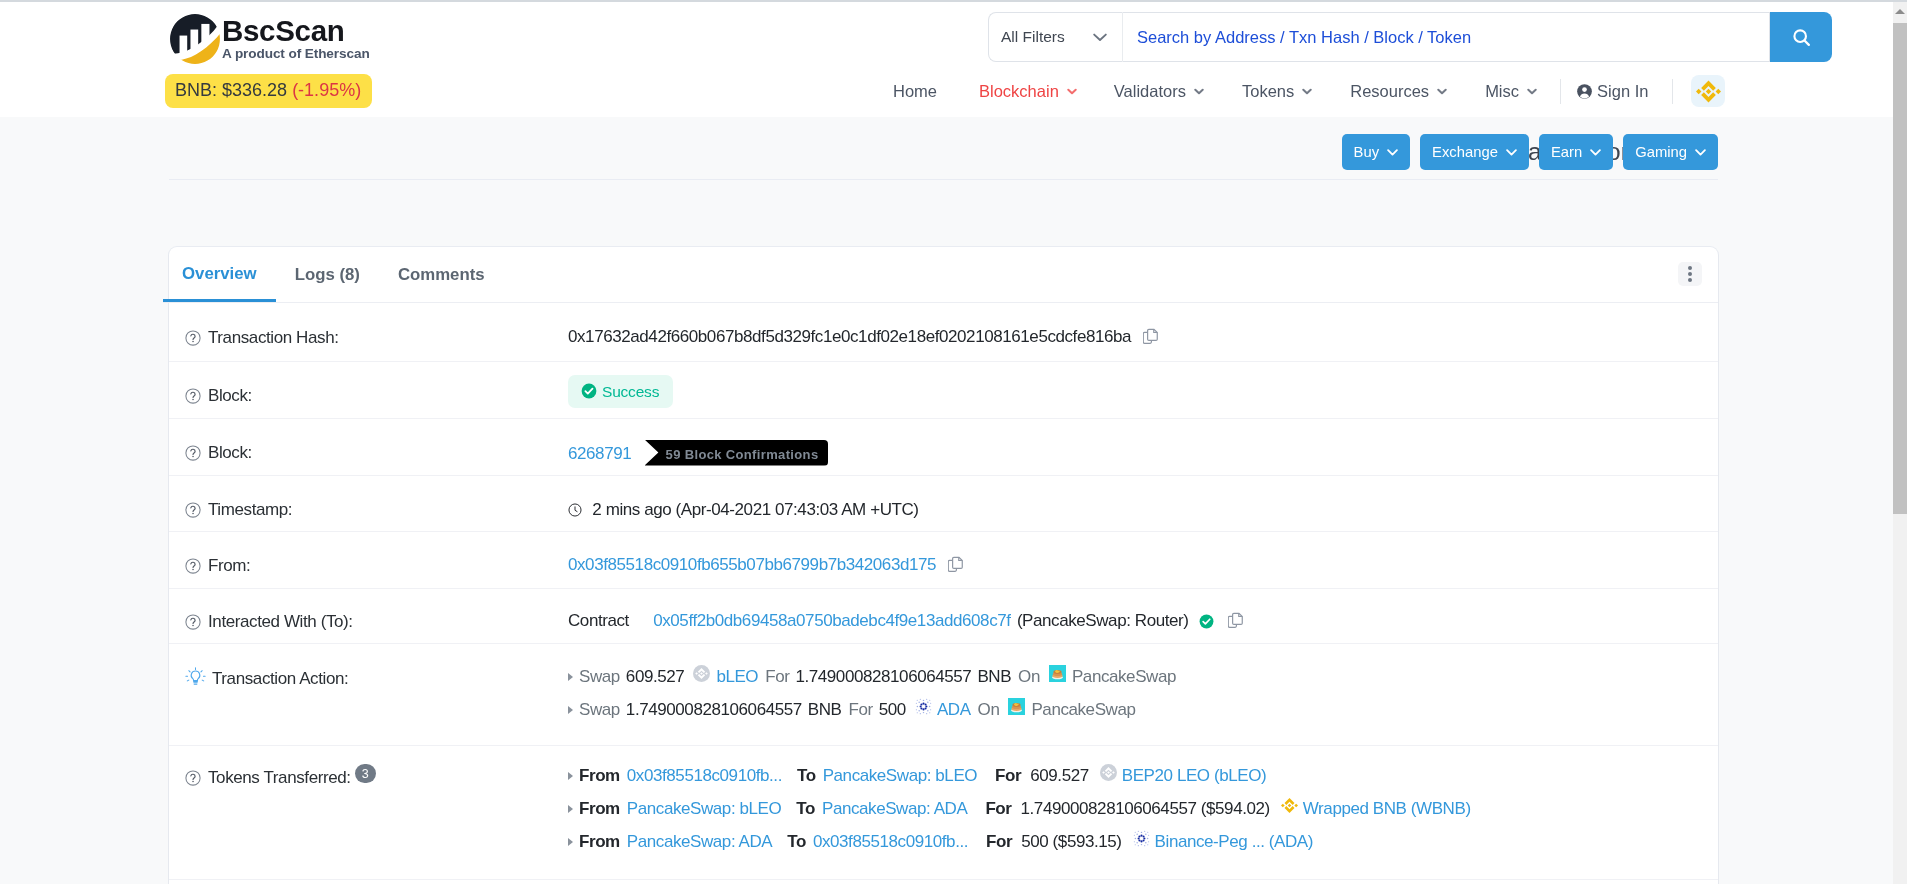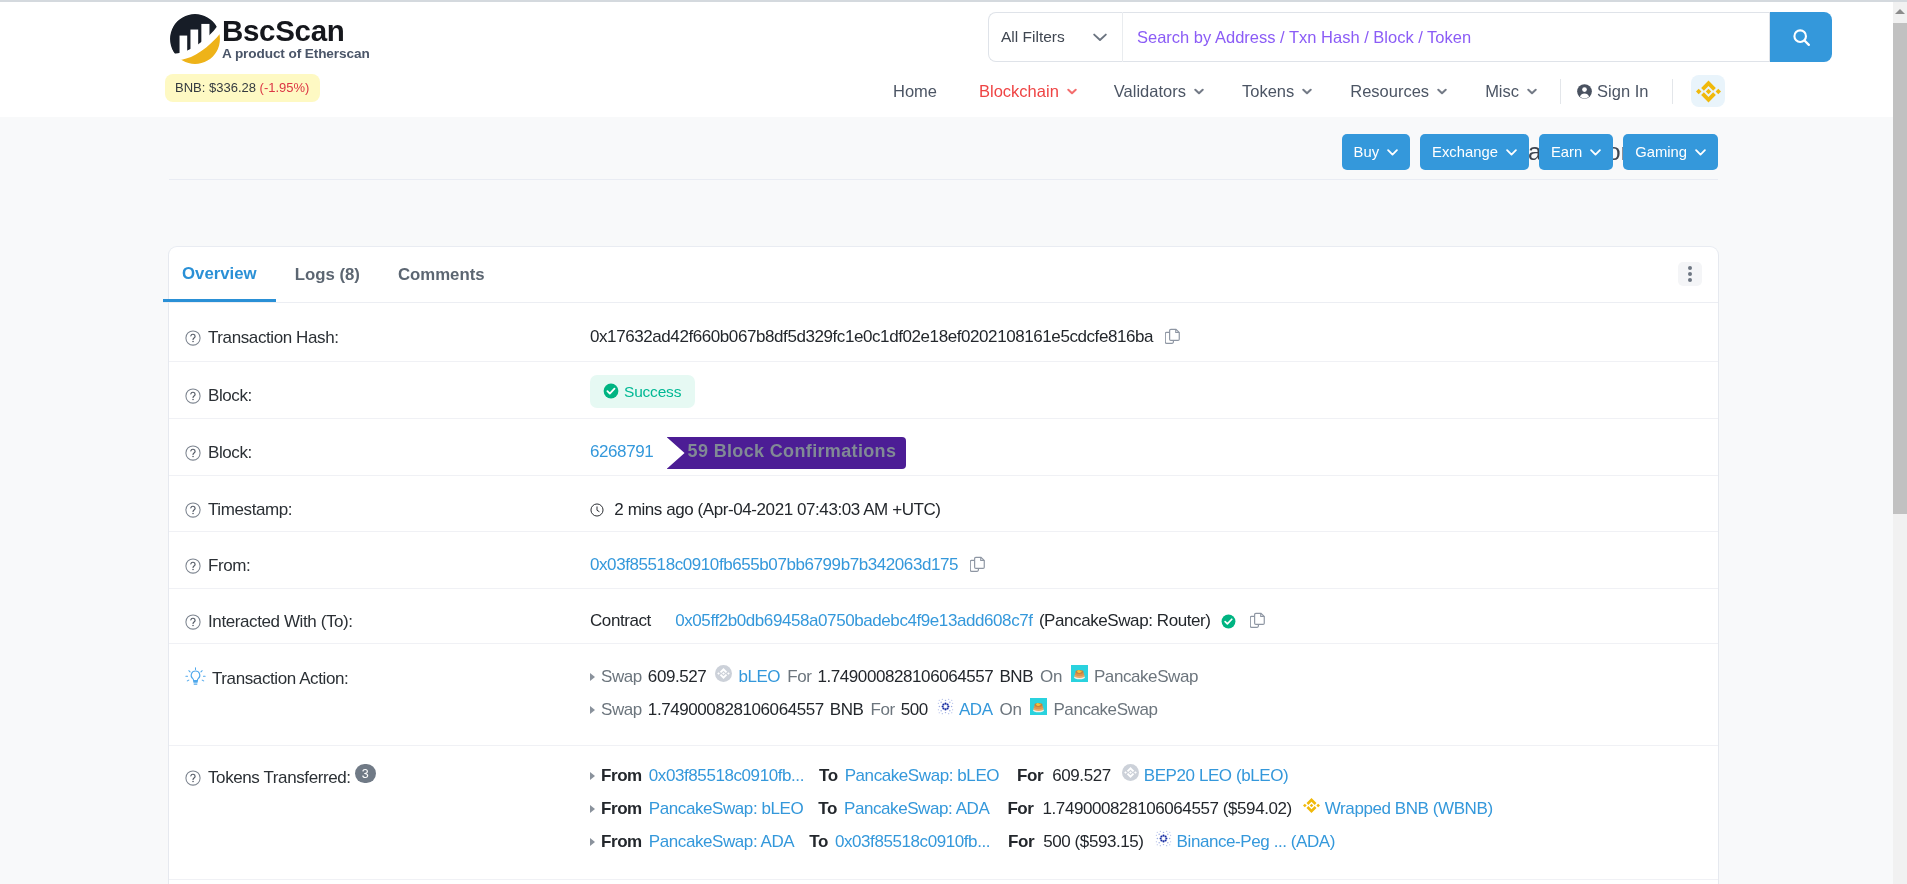--- a/index.html
+++ b/index.html
@@ -16,29 +16,29 @@
   .sb-thumb{position:absolute;left:0;top:23px;width:14px;height:491px;background:#c1c1c1;}
 
   
   .header{position:relative;width:1893px;height:117px;background:#fff;}
   .logo-wrap{position:absolute;left:169px;top:13px;display:flex;align-items:flex-start;}
   .logo-mark{width:52px;height:52px;}
   .logo-text{margin-left:1px;padding-top:3px;}
   .logo-title{font-weight:bold;font-size:29.5px;line-height:30px;letter-spacing:-0.3px;color:#15171c;font-family:"Liberation Sans",sans-serif;}
   .logo-sub{font-size:13.6px;font-weight:bold;color:#4a5568;margin-top:1px;line-height:14px;letter-spacing:-0.1px;font-family:"Liberation Sans",sans-serif;}
 
-  .price-pill{position:absolute;left:165px;top:74px;background:#fef9c3;border-radius:8px;padding:6px 11px 7px 10px;font-size:13px;color:#343a40;}
+  .price-pill{position:absolute;left:165px;top:74px;background:#fde047;border-radius:8px;padding:6px 11px 7px 10px;font-size:18px;color:#343a40;}
   .price-pill .chg{color:#dc3545;}
 
   
   .searchbar{position:absolute;left:988px;top:12px;width:844px;height:50px;display:flex;}
   .filt{width:135px;border:1px solid #dfe3e9;border-right:1px solid #e9ecef;border-radius:8px 0 0 8px;background:#fff;
         display:flex;align-items:center;justify-content:space-between;padding:0 15px 0 12px;font-size:15.5px;color:#3f4651;}
   .sinput{flex:1;border:1px solid #dfe3e9;border-left:none;background:#fff;display:flex;align-items:center;padding-left:14px;
-          font-size:16.5px;color:#8b5cf6;}
+          font-size:16.5px;color:#1d4ed8;}
   .sbtn{width:62px;border-radius:0 8px 8px 0;background:#3498db;display:flex;align-items:center;justify-content:center;}
 
   
   .nav{position:absolute;left:893px;top:75px;display:flex;align-items:center;font-size:16.5px;color:#4c5564;height:32px;}
   .nav .it{display:flex;align-items:center;margin-right:37px;cursor:pointer;}
   .nav .it.active{color:#ef4444;}
   .nav .cv{margin-left:8px;margin-right:1px;display:flex;}
   .vsep{width:1px;height:25px;background:#e3e6ea;margin-right:18px;}
   .signin{display:flex;align-items:center;margin-right:24px;margin-left:-3px;}
   .bn-chip{width:34px;height:32px;border-radius:8px;background:#e9f4fb;display:flex;align-items:center;justify-content:center;}
@@ -55,37 +55,37 @@
   
   .card{position:absolute;left:169px;top:247px;width:1549px;background:#fff;border-radius:8px 8px 0 0;
         box-shadow:0 1px 2px rgba(60,70,90,.07),0 0 0 1px rgba(220,225,235,.55);}
   .tabs{display:flex;align-items:center;height:56px;padding:0 0 0 0;margin-left:-6px;border-bottom:1px solid #eceef3;position:relative;}
   .tab{font-size:16.8px;color:#5c6672;padding:16px 19px 16px 19px;font-weight:bold;}
   .tab.active{color:#2a90d6;border-bottom:3px solid #2a90d6;padding-bottom:15px;}
   .kebab{position:absolute;right:16px;top:15px;width:24px;height:24px;border-radius:5px;background:#f4f5f7;
          display:flex;flex-direction:column;align-items:center;justify-content:center;}
   .kebab i{width:4px;height:4px;border-radius:50%;background:#6d7682;margin:1.2px 0;display:block;}
 
-  .row{display:flex;border-bottom:1px solid #f0f1f5;height:57px;align-items:center;padding-top:12px;gap:22px;}
+  .row{display:flex;border-bottom:1px solid #f0f1f5;height:57px;align-items:center;padding-top:12px;}
   .row:first-child{height:59px;}
   .row:nth-child(4){height:56px;}
   .row:nth-child(6){height:55px;}
   .row.tall2{height:102px;align-items:flex-start;padding-top:22px;}
   .row.tall3{height:134px;align-items:flex-start;padding-top:19px;}
   .row:last-child{border-bottom:none;}
   .lbl{width:399px;padding-left:16px;}
   .bulb{margin-right:6px;margin-top:1px;display:flex;flex:none;}
   .lbl{display:flex;align-items:flex-start;font-size:17px;letter-spacing:-0.4px;color:#2b3035;line-height:26px;}
   .qmk{width:16px;height:16px;margin-right:7px;margin-top:5px;flex:none;display:flex;}
   .val{flex:1;font-size:17px;letter-spacing:-0.42px;color:#23272c;line-height:26px;}
   a{color:#3498db;text-decoration:none;}
   .copy{display:inline-block;vertical-align:-3px;margin-left:8px;}
   .badge-ok{display:inline-flex;align-items:center;background:#e6f9f3;color:#00b894;border-radius:7px;padding:8px 14px 8px 13px;font-size:15.5px;letter-spacing:-0.2px;line-height:17px;position:relative;top:-5px;}
-  .blk-conf{display:inline-block;background:#4c1d95;color:#818a95;font-size:18px;font-weight:bold;letter-spacing:.35px;
-            padding:7px 10px 10px 21px;margin-left:9px;position:relative;line-height:15px;border-radius:0 4px 4px 0;
+  .blk-conf{display:inline-block;background:#000000;color:#818a95;font-size:13px;font-weight:bold;letter-spacing:.35px;
+            padding:7px 10px 4px 21px;margin-left:9px;position:relative;line-height:15px;border-radius:0 4px 4px 0;
             clip-path:polygon(0 0, 100% 0, 100% 100%, 0 100%, 7.5% 50%);}
   .cnt3{display:inline-flex;align-items:center;justify-content:center;width:21px;height:19px;border-radius:11px;
         background:#707a86;color:#fff;font-size:12.5px;margin-left:4px;margin-top:-1px;letter-spacing:0;flex:none;}
   .caret{display:inline-block;width:0;height:0;border-left:5px solid #8a929c;border-top:4px solid transparent;border-bottom:4px solid transparent;margin-right:6px;vertical-align:1px;}
   .tline{margin-bottom:12px;height:21px;display:flex;align-items:center;flex-wrap:nowrap;white-space:nowrap;}
   .tline:last-child{margin-bottom:0;}
   .gray{color:#6c757d;}
   .ico{display:inline-block;vertical-align:-4px;}
 </style>
 </head>

